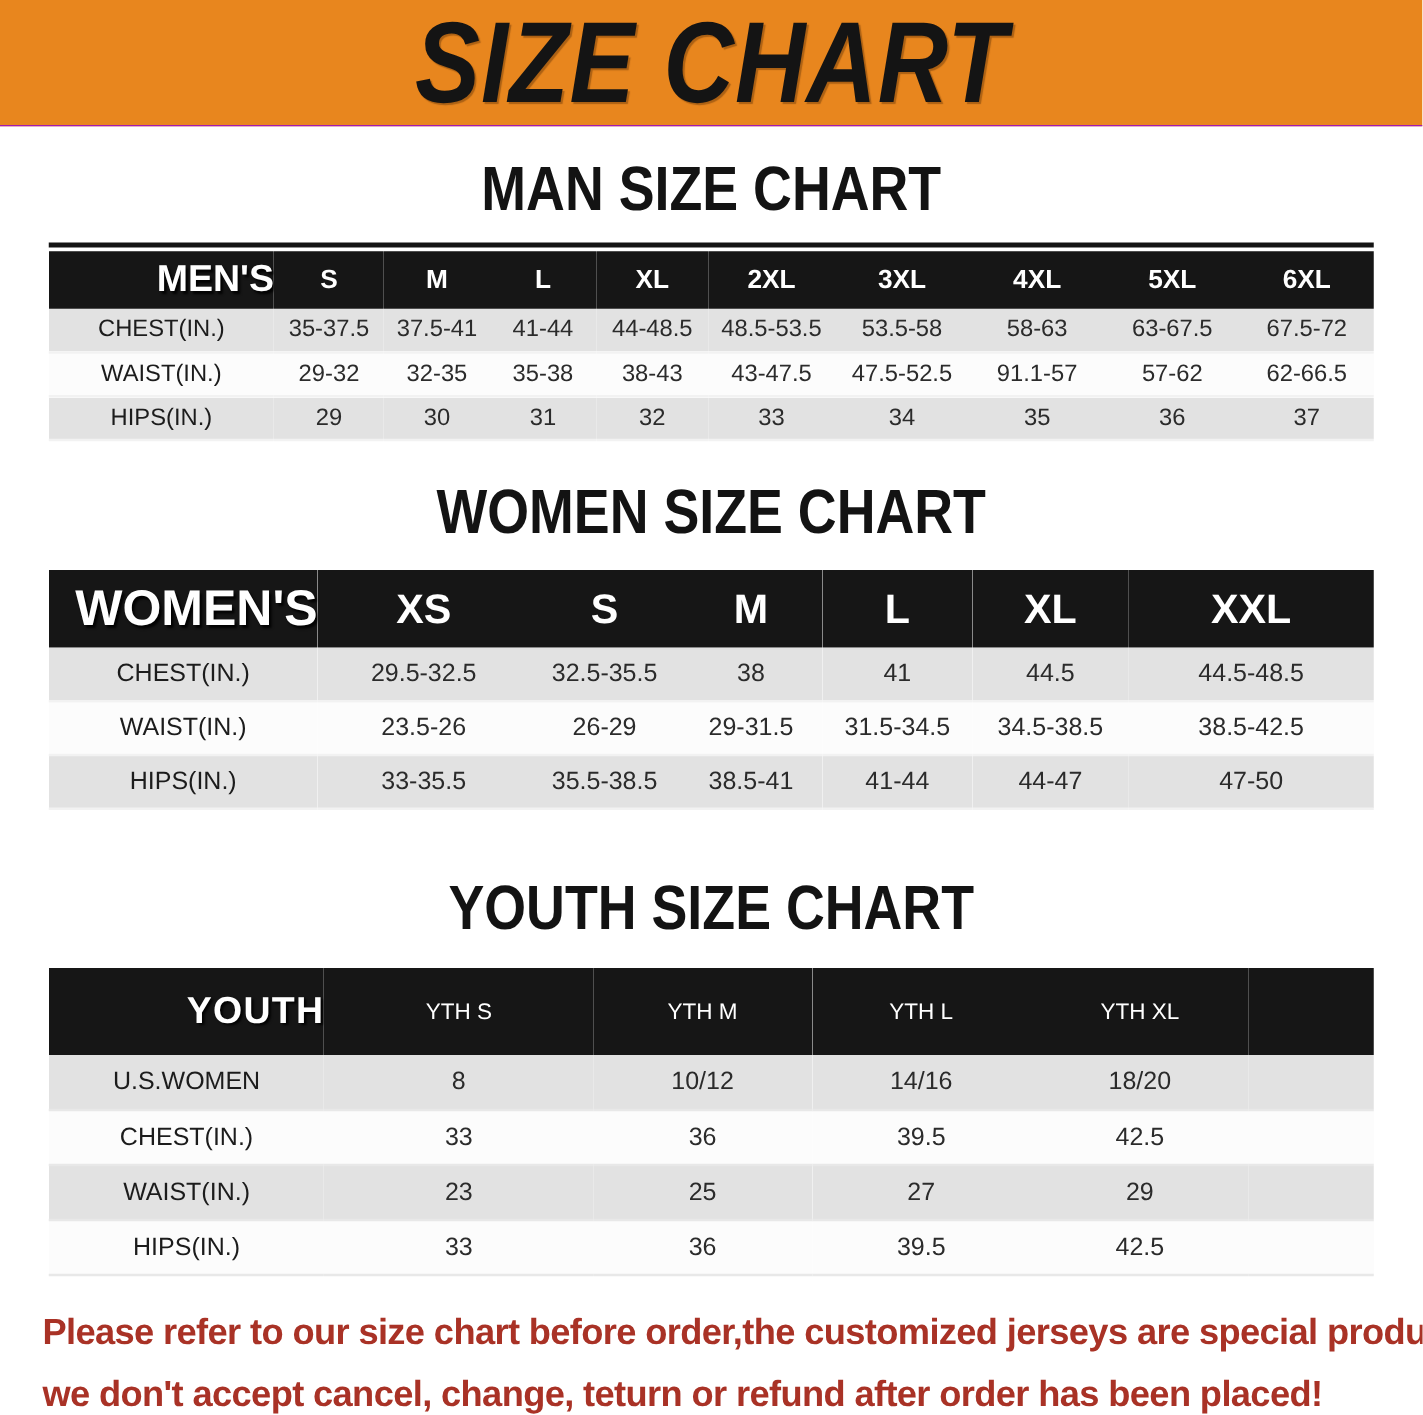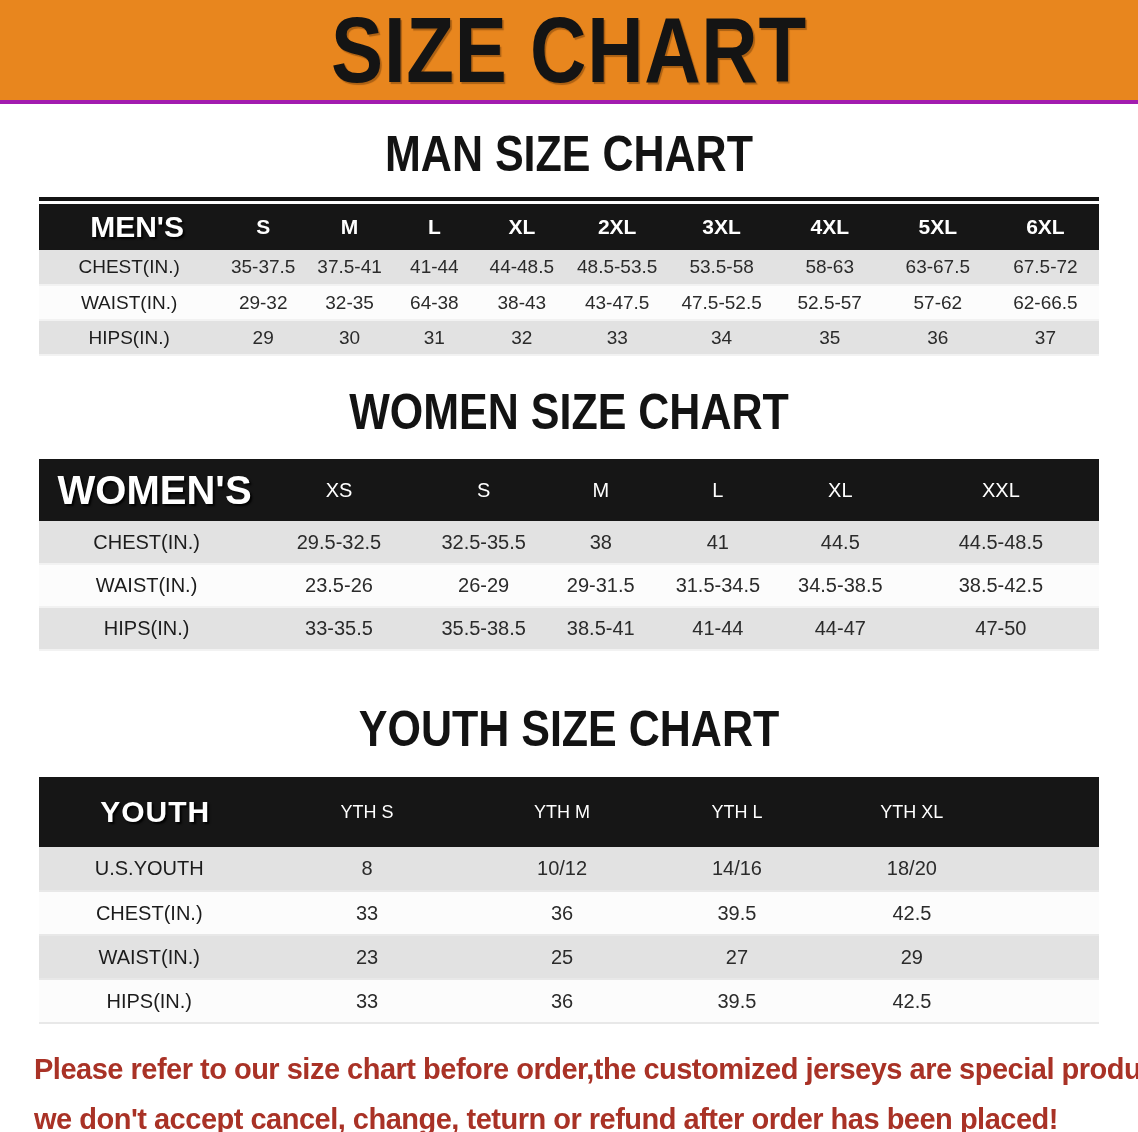--- a/index.html
+++ b/index.html
@@ -6,21 +6,22 @@
   body{
     width:1138px;height:1132px;overflow:hidden;
     background:#ffffff;
     font-family:"Liberation Sans", sans-serif;
     -webkit-font-smoothing:antialiased;
   }
   
   .banner{
     height:100px;background:#E8861E;
     display:flex;align-items:center;justify-content:center;
-    border-bottom:4px solid #a21caf;
+    border-bottom:1px solid #a21caf;
+    font-style:italic;
   }
   .banner h1{
     margin:0;font-size:100px;font-weight:bold;color:#141414;
     line-height:100px;letter-spacing:1px;
     transform:scale(0.78,0.92);transform-origin:center;
     white-space:nowrap;
     text-shadow:2px 2px 1px rgba(60,30,0,0.35);
   }
   
   .section-heading{
@@ -33,38 +34,38 @@
   .sec-youth .section-heading{margin:53px 0 23px;}
   
   .top-rule{display:none;width:1060px;height:4px;background:#141414;margin:0 auto 3px;}
   .sec-men .top-rule{display:block;}
   table.size-table{
     width:1060px;margin:0 auto;border-collapse:collapse;table-layout:fixed;
   }
   thead tr{background:#161616;color:#ffffff;}
   th{font-weight:normal;padding:0;white-space:nowrap;overflow:hidden;}
   th.corner{
-    text-align:center;padding-left:16px;font-weight:bold;
+    text-align:right;padding-left:16px;font-weight:bold;
     text-shadow:2px 2px 2px rgba(0,0,0,0.9);
   }
   td{padding:0;text-align:center;color:#2b2b2b;white-space:nowrap;overflow:hidden;}
   td.row-label{color:#1c1c1c;}
   tr.stripe-gray{background:#E2E2E2;}
   tr.stripe-white{background:#FCFCFC;}
   tbody tr{border-bottom:2px solid #f2f2f2;}
   
   .sec-men thead tr{height:46px;}
   .sec-men th.corner{font-size:30px;}
   .sec-men th.col-head{font-size:21px;font-weight:bold;}
   .sec-men tbody tr{height:35px;}
   .sec-men td{font-size:19px;}
   
   .sec-women thead tr{height:62px;}
   .sec-women th.corner{font-size:40px;}
-  .sec-women th.col-head{font-size:20px;}
+  .sec-women th.col-head{font-size:33px;font-weight:bold;}
   .sec-women tbody tr{height:43px;}
   .sec-women td{font-size:20px;}
   
   .sec-youth thead tr{height:70px;}
   .sec-youth th.corner{font-size:30px;letter-spacing:1px;padding-left:12px;}
   .sec-youth th.col-head{font-size:18px;}
   .sec-youth tbody tr{height:44px;border-bottom:2px solid #e8e8e8;}
   .sec-youth td{font-size:20px;}
   
   .notice{
@@ -123,25 +124,25 @@
             <td>48.5-53.5</td>
             <td>53.5-58</td>
             <td>58-63</td>
             <td>63-67.5</td>
             <td>67.5-72</td>
           </tr>
           <tr class="stripe-white">
             <td class="row-label">WAIST(IN.)</td>
             <td>29-32</td>
             <td>32-35</td>
-            <td>64-38</td>
+            <td>35-38</td>
             <td>38-43</td>
             <td>43-47.5</td>
             <td>47.5-52.5</td>
-            <td>52.5-57</td>
+            <td>91.1-57</td>
             <td>57-62</td>
             <td>62-66.5</td>
           </tr>
           <tr class="stripe-gray">
             <td class="row-label">HIPS(IN.)</td>
             <td>29</td>
             <td>30</td>
             <td>31</td>
             <td>32</td>
             <td>33</td>
@@ -227,21 +228,21 @@
             <th class="corner">YOUTH</th>
             <th class="col-head">YTH S</th>
             <th class="col-head">YTH M</th>
             <th class="col-head">YTH L</th>
             <th class="col-head">YTH XL</th>
             <th></th>
           </tr>
         </thead>
       <tbody>
           <tr class="stripe-gray">
-            <td class="row-label">U.S.YOUTH</td>
+            <td class="row-label">U.S.WOMEN</td>
             <td>8</td>
             <td>10/12</td>
             <td>14/16</td>
             <td>18/20</td>
             <td></td>
           </tr>
           <tr class="stripe-white">
             <td class="row-label">CHEST(IN.)</td>
             <td>33</td>
             <td>36</td>

